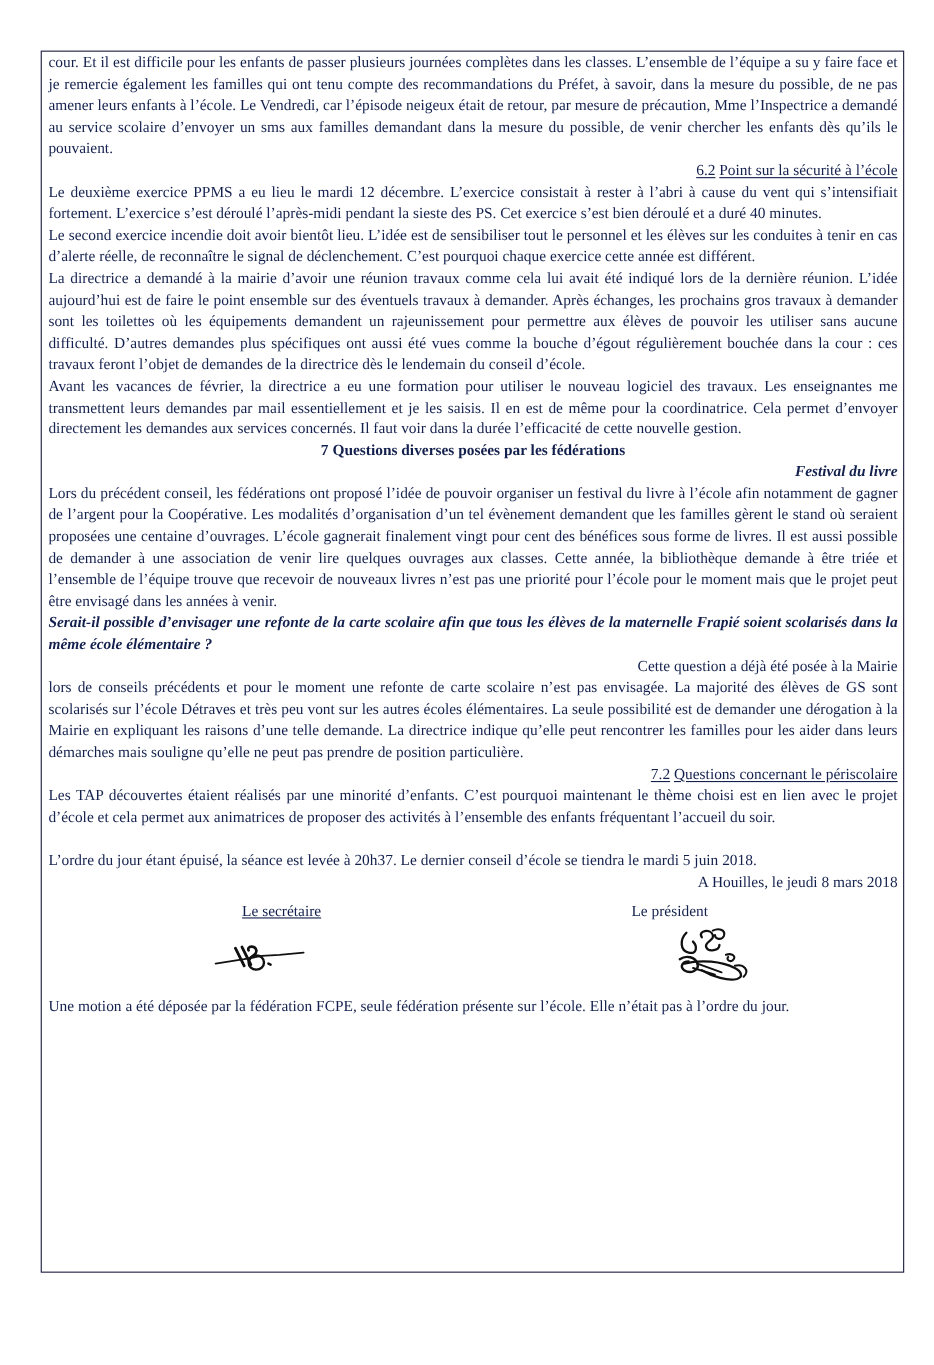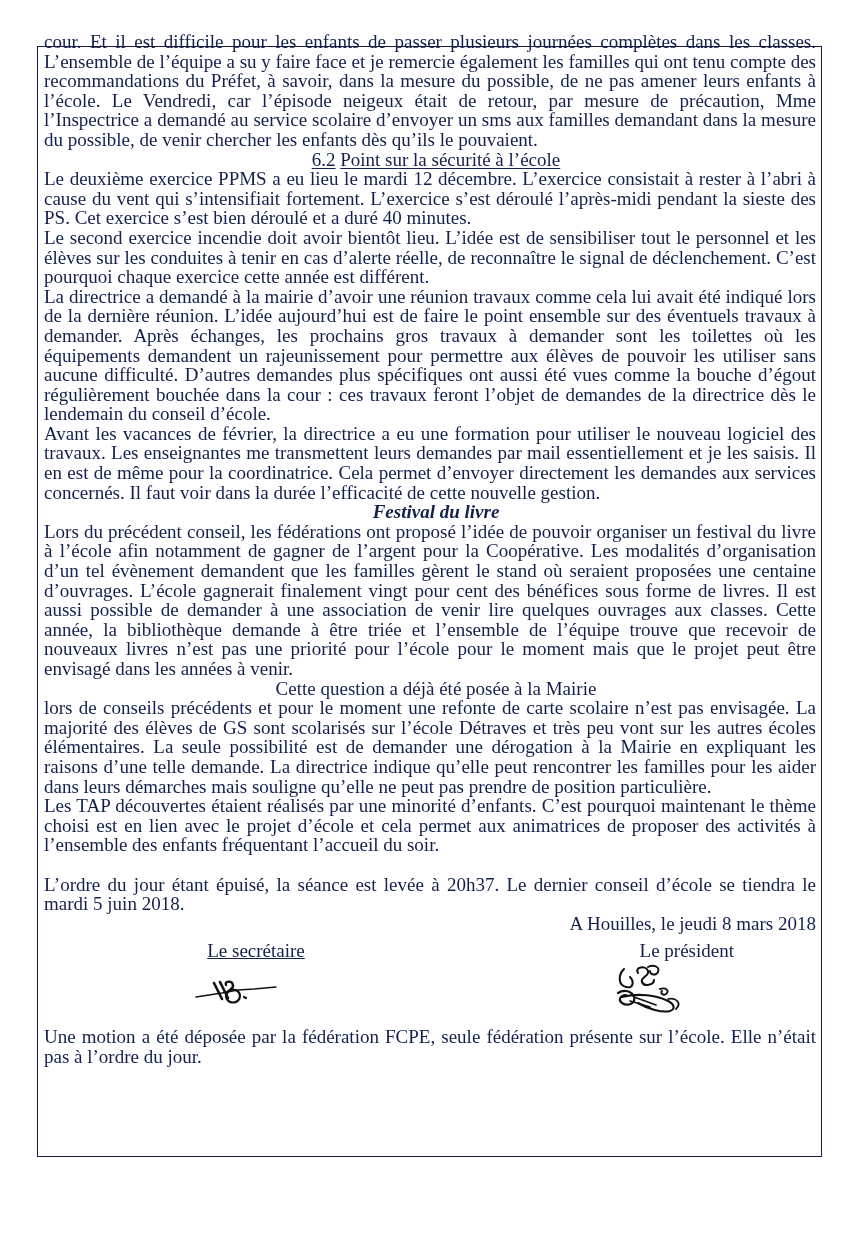--- a/index.html
+++ b/index.html
@@ -25,37 +25,37 @@
     left: 37px;
     top: 46px;
     width: 785px;
     height: 1111px;
     border: 1.2px solid #1a1a3c;
     box-sizing: border-box;
   }
   #doc-body {
     position: absolute;
     left: 44px;
-    top: 32px;
+    top: 48px;
     width: 772px;
-    font-size: 19px;
+    font-size: 14px;
     line-height: 19.6px;
     text-align: justify;
     text-justify: inter-word;
     color: #13204d;
   }
   p {
     margin: 0;
     padding: 0;
   }
   .para {
     text-align: justify;
   }
   .noj {
-    text-align: center;
+    text-align: right;
     margin-left: 12px;
   }
   .u {
     text-decoration: underline;
     text-underline-offset: 1.5px;
   }
   .b {
     font-weight: bold;
     font-style: italic;
   }
@@ -84,21 +84,21 @@
     top: 0;
     width: 160px;
     text-align: center;
     text-decoration: underline;
   }
   .sig-label-right {
     position: absolute;
     left: 530px;
     top: 0;
     width: 160px;
-    text-align: right;
+    text-align: left;
   }
   .sig-mark-left {
     position: absolute;
     left: 148px;
     top: 32px;
     width: 120px;
     height: 40px;
   }
   .sig-mark-right {
     position: absolute;
@@ -126,31 +126,34 @@
 
     <p class="para">Le deuxième exercice PPMS a eu lieu le mardi 12 décembre. L’exercice consistait à rester à l’abri à cause du vent qui s’intensifiait fortement. L’exercice s’est déroulé l’après-midi pendant la sieste des PS. Cet exercice s’est bien déroulé et a duré 40 minutes.</p>
 
     <p class="para">Le second exercice incendie doit avoir bientôt lieu. L’idée est de sensibiliser tout le personnel et les élèves sur les conduites à tenir en cas d’alerte réelle, de reconnaître le signal de déclenchement. C’est pourquoi chaque exercice cette année est différent.</p>
 
 
     <p class="para">La directrice a demandé à la mairie d’avoir une réunion travaux comme cela lui avait été indiqué lors de la dernière réunion. L’idée aujourd’hui est de faire le point ensemble sur des éventuels travaux à demander. Après échanges, les prochains gros travaux à demander sont les toilettes où les équipements demandent un rajeunissement pour permettre aux élèves de pouvoir les utiliser sans aucune difficulté. D’autres demandes plus spécifiques ont aussi été vues comme la bouche d’égout régulièrement bouchée dans la cour : ces travaux feront l’objet de demandes de la directrice dès le lendemain du conseil d’école.</p>
 
     <p class="para">Avant les vacances de février, la directrice a eu une formation pour utiliser le nouveau logiciel des travaux. Les enseignantes me transmettent leurs demandes par mail essentiellement et je les saisis. Il en est de même pour la coordinatrice. Cela permet d’envoyer directement les demandes aux services concernés. Il faut voir dans la durée l’efficacité de cette nouvelle gestion.</p>
 
+    <p class="center">7 Questions diverses posées par les fédérations</p>
 
 
     <p class="noj b">Festival du livre</p>
 
     <p class="para">Lors du précédent conseil, les fédérations ont proposé l’idée de pouvoir organiser un festival du livre à l’école afin notamment de gagner de l’argent pour la Coopérative. Les modalités d’organisation d’un tel évènement demandent que les familles gèrent le stand où seraient proposées une centaine d’ouvrages. L’école gagnerait finalement vingt pour cent des bénéfices sous forme de livres. Il est aussi possible de demander à une association de venir lire quelques ouvrages aux classes. Cette année, la bibliothèque demande à être triée et l’ensemble de l’équipe trouve que recevoir de nouveaux livres n’est pas une priorité pour l’école pour le moment mais que le projet peut être envisagé dans les années à venir.</p>
 
+    <p class="para b">Serait-il possible d’envisager une refonte de la carte scolaire afin que tous les élèves de la maternelle Frapié soient scolarisés dans la même école élémentaire ?</p>
 
     <p class="noj">Cette question a déjà été posée à la Mairie</p>
 
     <p class="para"> lors de conseils précédents et pour le moment une refonte de carte scolaire n’est pas envisagée. La majorité des élèves de GS sont scolarisés sur l’école Détraves et très peu vont sur les autres écoles élémentaires. La seule possibilité est de demander une dérogation à la Mairie en expliquant les raisons d’une telle demande. La directrice indique qu’elle peut rencontrer les familles pour les aider dans leurs démarches mais souligne qu’elle ne peut pas prendre de position particulière.</p>
 
+    <p class="noj"><span class="heading-num">7.2</span> <span class="u">Questions concernant le périscolaire</span></p>
 
 
     <p class="para">Les TAP découvertes étaient réalisés par une minorité d’enfants. C’est pourquoi maintenant le thème choisi est en lien avec le projet d’école et cela permet aux animatrices de proposer des activités à l’ensemble des enfants fréquentant l’accueil du soir.</p>
 
     <div class="blank"></div>
 
     <p class="para">L’ordre du jour étant épuisé, la séance est levée à 20h37. Le dernier conseil d’école se tiendra le mardi 5 juin 2018.</p>
 
     <p class="centerline">A Houilles, le jeudi 8 mars 2018</p>
 

